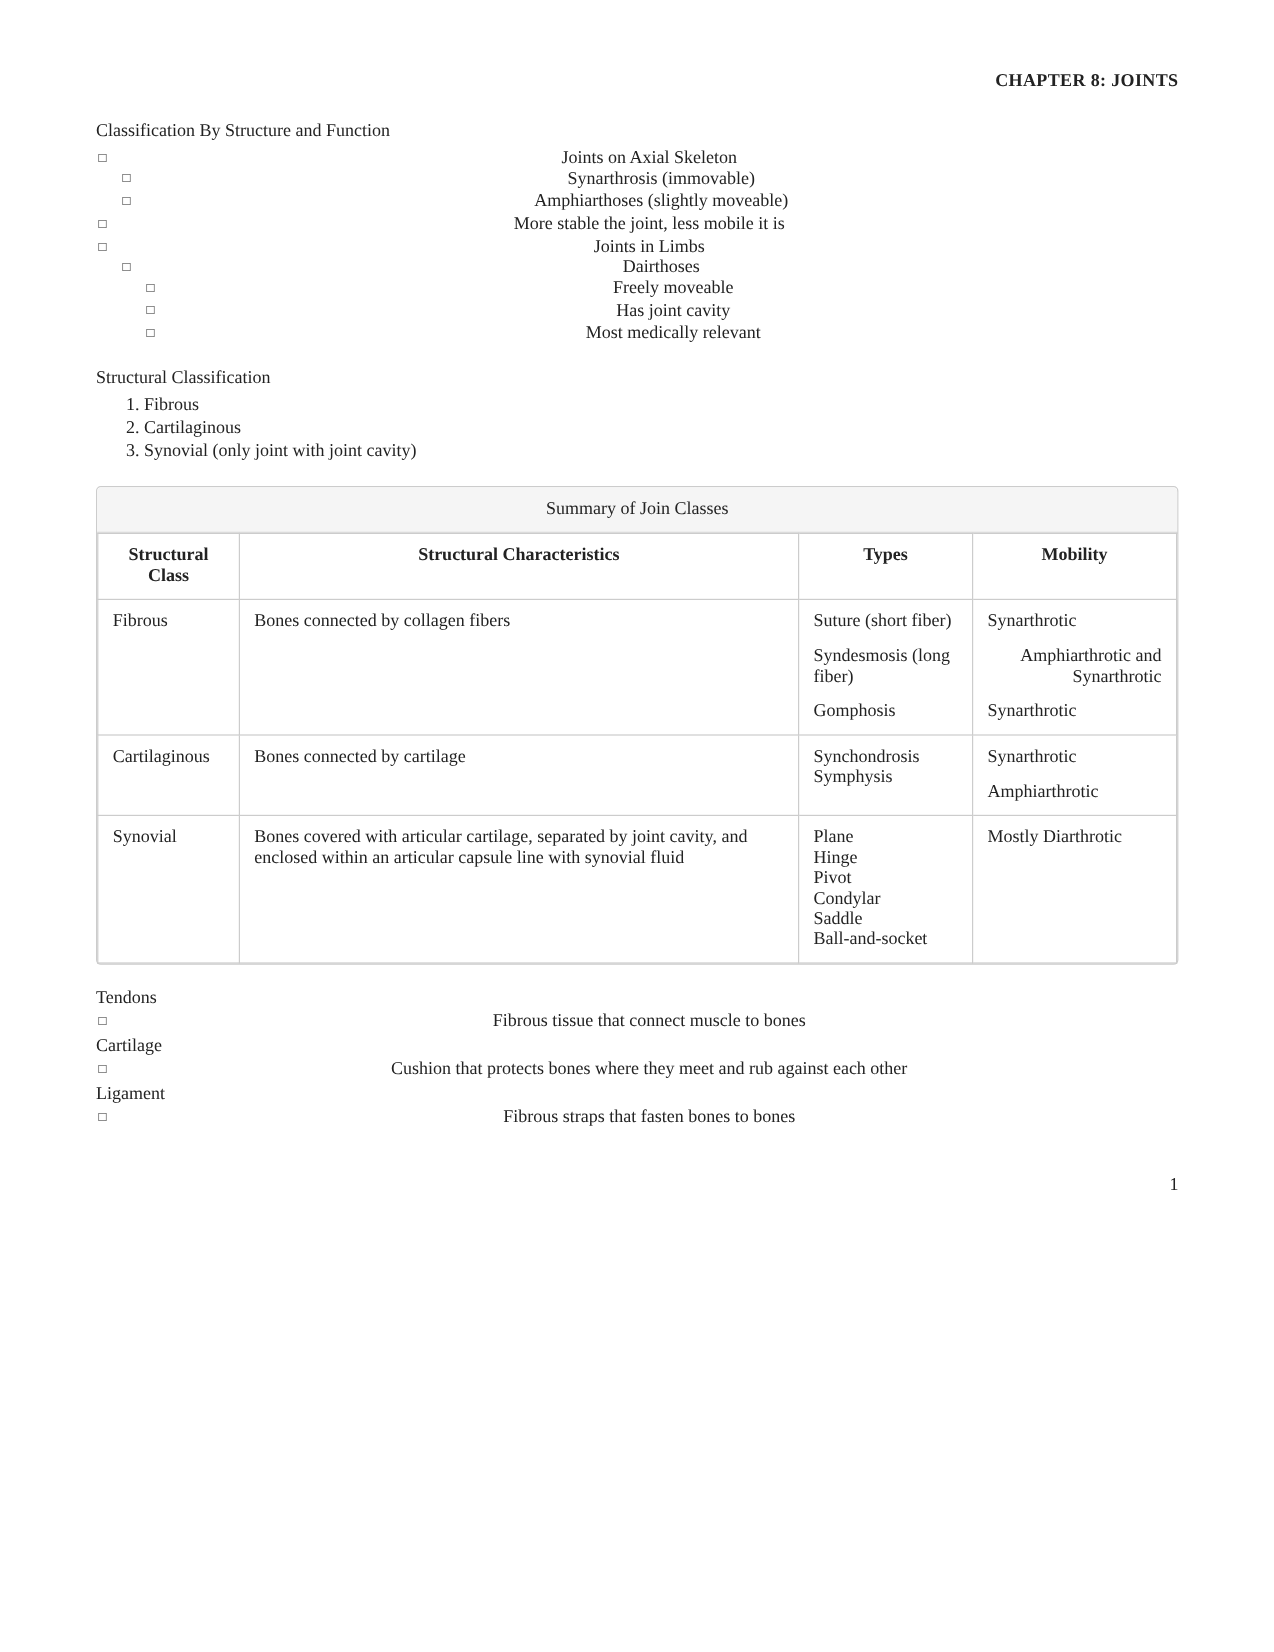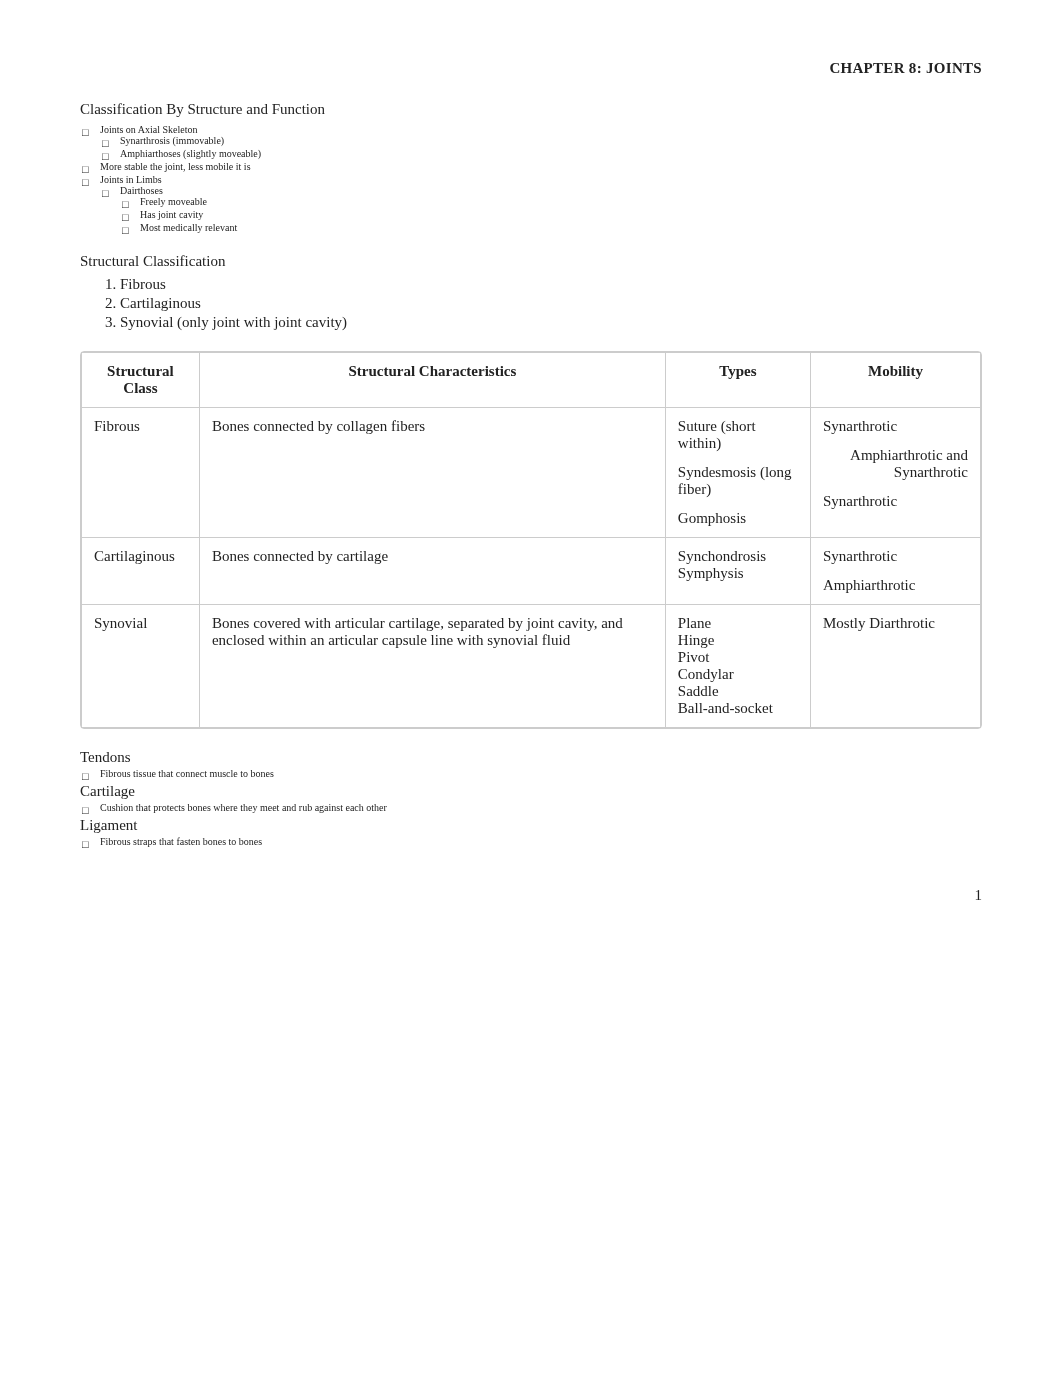--- a/index.html
+++ b/index.html
@@ -28,21 +28,22 @@
       margin-bottom: 6px;
     }
     ul.bullet-list {
       list-style: none;
       padding-left: 0;
     }
     ul.bullet-list li {
       padding-left: 20px;
       position: relative;
       margin-bottom: 2px;
-      font-size: 10px;
+      font-size: 15px;
+      text-align: center;
     }
     ul.bullet-list li::before {
       content: "\25A1";
       position: absolute;
       left: 2px;
       font-size: 11px;
       top: 2px;
     }
     ul.bullet-list ul.bullet-list li {
       padding-left: 20px;
@@ -136,40 +137,41 @@
 <div class="section">
   <div class="section-heading">Structural Classification</div>
   <ol class="numbered-list">
     <li><span>Fibrous</span></li>
     <li><span>Cartilaginous</span></li>
     <li><span>Synovial (only joint with joint cavity)</span></li>
   </ol>
 </div>
 
 <div class="table-section">
+  <div class="table-title">Summary of Join Classes</div>
   <table>
     <thead>
       <tr>
         <th>Structural Class</th>
         <th>Structural Characteristics</th>
         <th>Types</th>
         <th>Mobility</th>
       </tr>
     </thead>
     <tbody>
 
       <tr>
         <td>
           <span>Fibrous</span>
         </td>
         <td>
           <span>Bones connected by collagen fibers</span>
         </td>
         <td>
-          <div style="margin-bottom:12px;"><span>Suture (short within)</span></div>
+          <div style="margin-bottom:12px;"><span>Suture (short fiber)</span></div>
           <div style="margin-bottom:12px;"><span>Syndesmosis (long fiber)</span></div>
           <div><span>Gomphosis</span></div>
         </td>
         <td>
           <div style="margin-bottom:12px;"><span>Synarthrotic</span></div>
           <div style="margin-bottom:12px;text-align:right;"><span>Amphiarthrotic and Synarthrotic</span></div>
           <div><span>Synarthrotic</span></div>
         </td>
       </tr>
 

